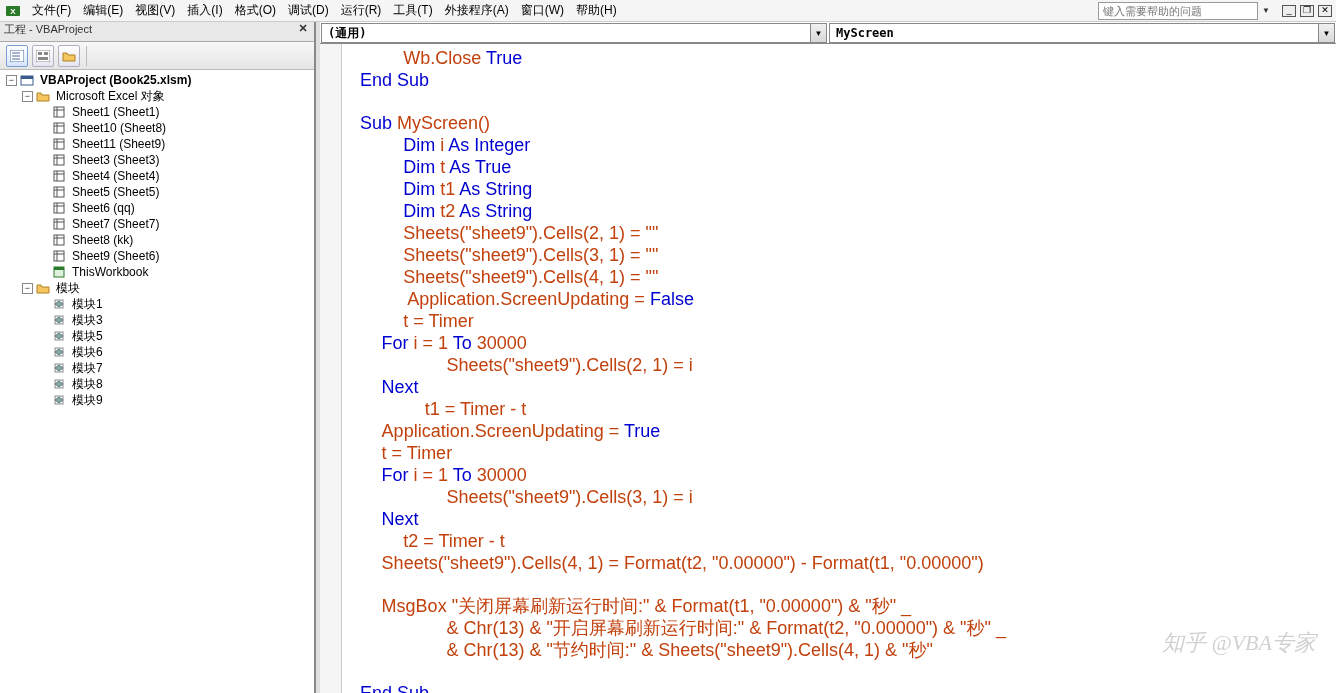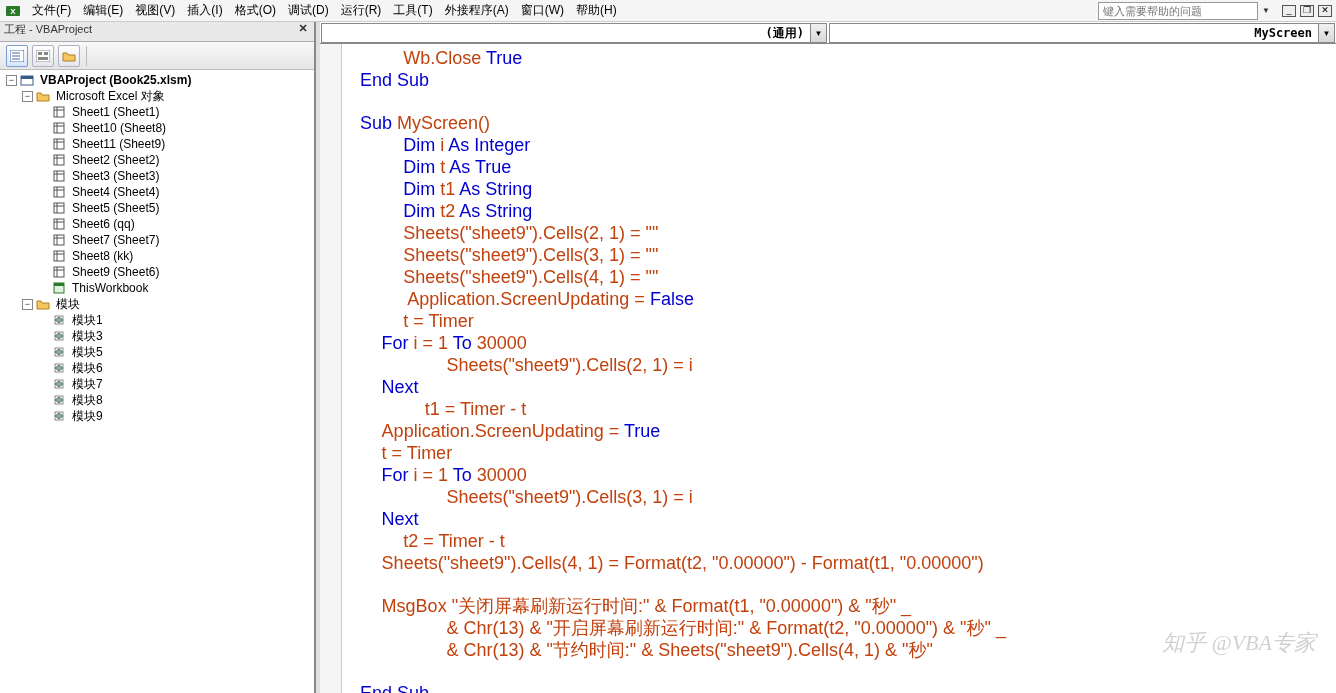--- a/index.html
+++ b/index.html
@@ -28,21 +28,21 @@
 .exp { width:11px; height:11px; border:1px solid #888; display:inline-flex; align-items:center; justify-content:center; font-size:9px; line-height:1; margin-right:2px; background:#fff; color:#333; }
 .ticon { width:16px; height:14px; margin-right:3px; display:inline-flex; align-items:center; justify-content:center; }
 .tree-label { padding:0 2px; }
 .tree-label.bold { font-weight:bold; }
 
 .right-panel { flex:1; display:flex; flex-direction:column; border-left:4px solid #e0e0e0; }
 .dropdown-row { display:flex; height:22px; background:#fff; border-bottom:1px solid #888; }
 .dropdown { border:1px solid #888; display:flex; align-items:center; background:#fff; height:20px; margin:1px; }
 .dropdown.left { flex:1; }
 .dropdown.right { flex:1; }
-.dropdown-text { flex:1; padding:0 6px; font-family:"SimSun",monospace; font-size:12px; font-weight:bold;text-align:right; }
+.dropdown-text { flex:1; padding:0 6px; font-family:"SimSun",monospace; font-size:12px; font-weight:bold; }
 .dropdown-btn { width:16px; height:100%; background:linear-gradient(#f0f0f0,#d8d8d8); border-left:1px solid #888; display:flex; align-items:center; justify-content:center; font-size:8px; }
 
 .code-area { flex:1; overflow:auto; padding:4px 4px 4px 40px; background:#fff; position:relative; }
 .code-area pre { font-family:"NSimSun","SimSun","Courier New",monospace; font-size:18px; line-height:21px; white-space:pre; }
 .kw { color:#0000d0; }
 .txt { color:#c2410c; }
 .margin-bar { position:absolute; left:0; top:0; bottom:0; width:22px; border-right:1px solid #ccc; background:#f5f5f5; }
 
 .watermark { position:absolute; right:20px; bottom:35px; font-size:22px; color:rgba(120,120,120,0.35); font-style:italic; pointer-events:none; font-family:"Microsoft YaHei"; }
 </style>
@@ -143,31 +143,20 @@
         <div class="tree-node" style="padding-left:36px">
           <span style="width:13px;display:inline-block"></span>
           <span class="ticon">
             <svg width="14" height="12" viewBox="0 0 14 12">
               <rect x="2" y="1" width="10" height="10" fill="#fff" stroke="#555"></rect>
               <line x1="2" y1="4" x2="12" y2="4" stroke="#555"></line>
               <line x1="5" y1="1" x2="5" y2="11" stroke="#555"></line>
             </svg>
           </span>
           <span class="tree-label">Sheet11 (Sheet9)</span>
-        </div>
-        <div class="tree-node" style="padding-left:36px">
-          <span style="width:13px;display:inline-block"></span>
-          <span class="ticon">
-            <svg width="14" height="12" viewBox="0 0 14 12">
-              <rect x="2" y="1" width="10" height="10" fill="#fff" stroke="#555"></rect>
-              <line x1="2" y1="4" x2="12" y2="4" stroke="#555"></line>
-              <line x1="5" y1="1" x2="5" y2="11" stroke="#555"></line>
-            </svg>
-          </span>
-          <span class="tree-label">Sheet2 (Sheet2)</span>
         </div>
         <div class="tree-node" style="padding-left:36px">
           <span style="width:13px;display:inline-block"></span>
           <span class="ticon">
             <svg width="14" height="12" viewBox="0 0 14 12">
               <rect x="2" y="1" width="10" height="10" fill="#fff" stroke="#555"></rect>
               <line x1="2" y1="4" x2="12" y2="4" stroke="#555"></line>
               <line x1="5" y1="1" x2="5" y2="11" stroke="#555"></line>
             </svg>
           </span>

